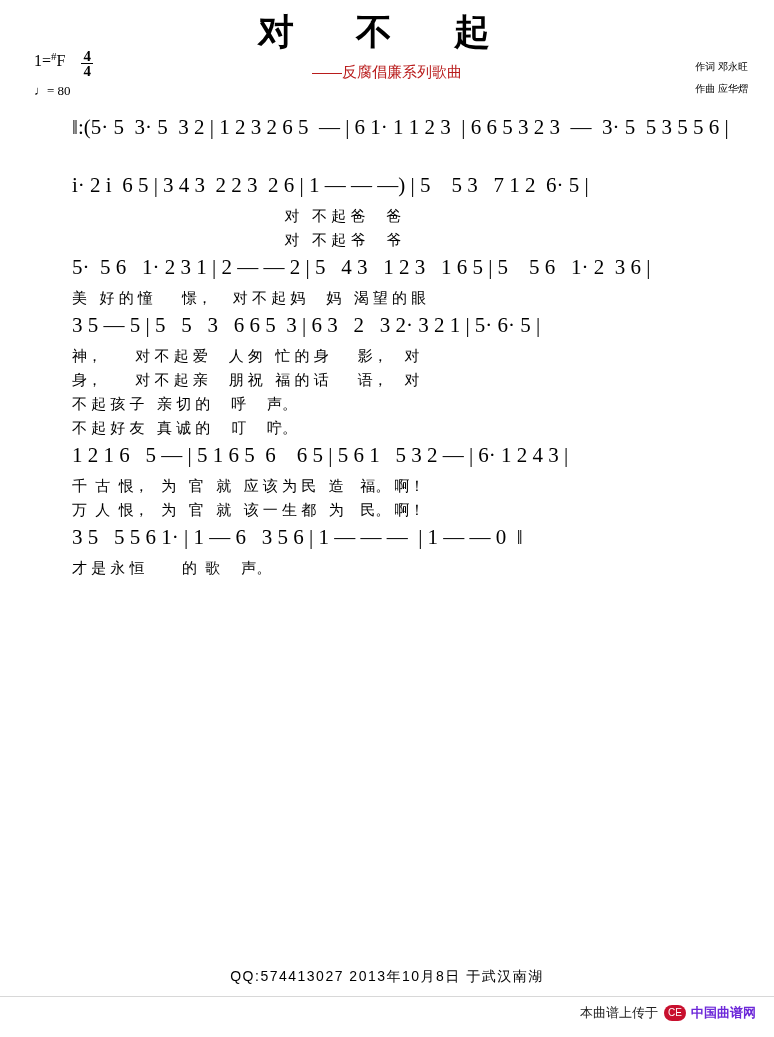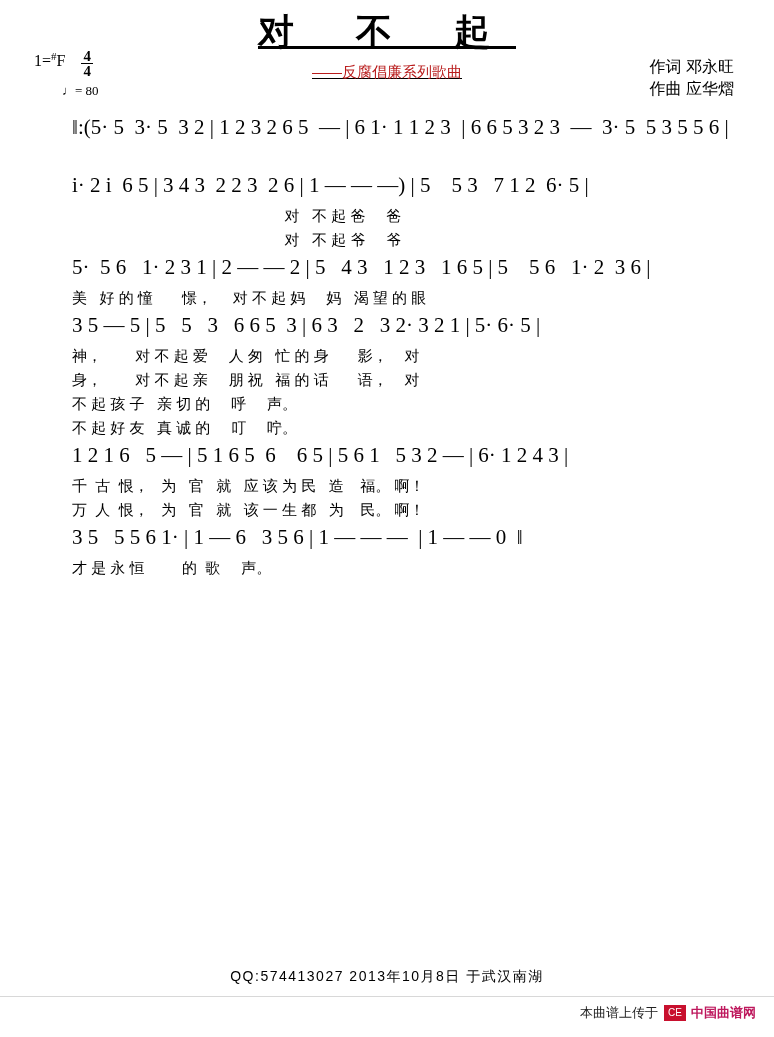--- a/index.html
+++ b/index.html
@@ -12,44 +12,43 @@
     height: 1037px;
     font-family: "Liberation Serif", serif;
     color: #000000;
     position: relative;
     overflow: hidden;
   }
   .sheet {
     position: relative;
     width: 774px;
     height: 1037px;
-    text-decoration: underline;
   }
   .title {
     text-align: center;
     font-family: "Liberation Sans", sans-serif;
     font-weight: bold;
     font-size: 36px;
     letter-spacing: 26px;
     padding-top: 8px;
     color: #000;
   }
   .subtitle {
     text-align: center;
     font-family: "Liberation Sans", sans-serif;
     font-size: 15px;
     margin-top: 6px;
     color: #b91c1c;
   }
   .credits {
     position: absolute;
-    right: 40px;
+    right: 26px;
     top: 56px;
     font-family: "Liberation Sans", sans-serif;
-    font-size: 16px;
+    font-size: 10px;
     line-height: 22px;
     text-align: right;
   }
   .keyblock {
     position: absolute;
     left: 34px;
     top: 50px;
     font-family: "Liberation Serif", serif;
     font-size: 15px;
   }
@@ -77,21 +76,20 @@
     padding: 0 2px 1px 2px;
   }
   .meter .den {
     display: block;
     padding: 1px 2px 0 2px;
   }
   .tempo {
     margin-top: 6px;
     font-size: 13px;
     white-space: nowrap;
-    margin-left: 28px;
   }
   .music {
     position: absolute;
     left: 0;
     top: 112px;
     width: 774px;
     padding-left: 48px;
   }
   .system {
     position: relative;
@@ -140,23 +138,23 @@
   .brandbar .bmark {
     display: inline-block;
     width: 22px;
     height: 16px;
     background: #c8102e;
     color: #fff;
     font-size: 10px;
     line-height: 16px;
     text-align: center;
     margin: 0 5px 0 6px;
-    border-radius: 0;
-  }
-  .brandbar .bname { color: #be185d; font-weight: bold; }
+    border-radius: 8px;
+  }
+  .brandbar .bname { color: #6d28d9; font-weight: bold; }
   .hr {
     position: absolute;
     left: 0; top: 996px;
     width: 774px; height: 1px;
     background: #d8d8d8;
   }
 </style>
 </head>
 <body>
 

